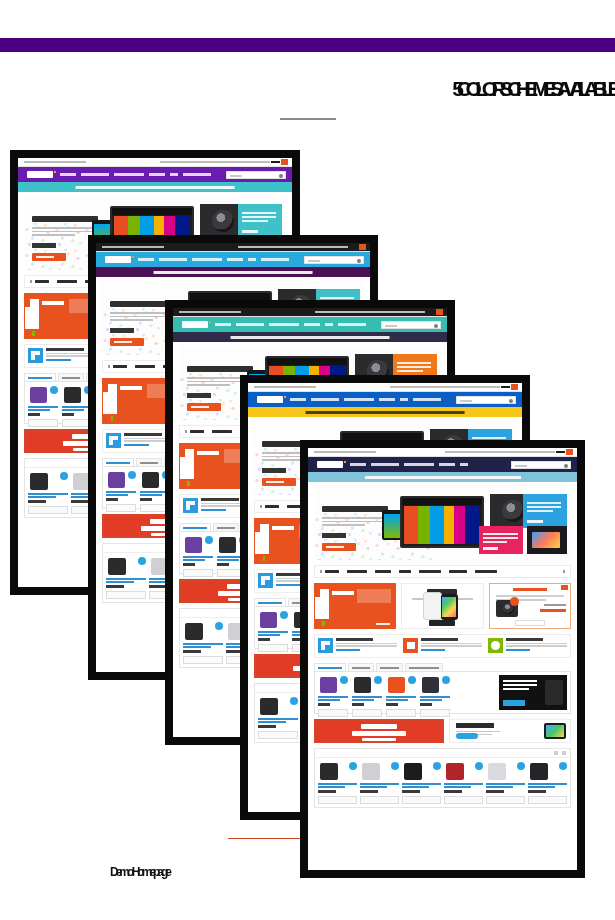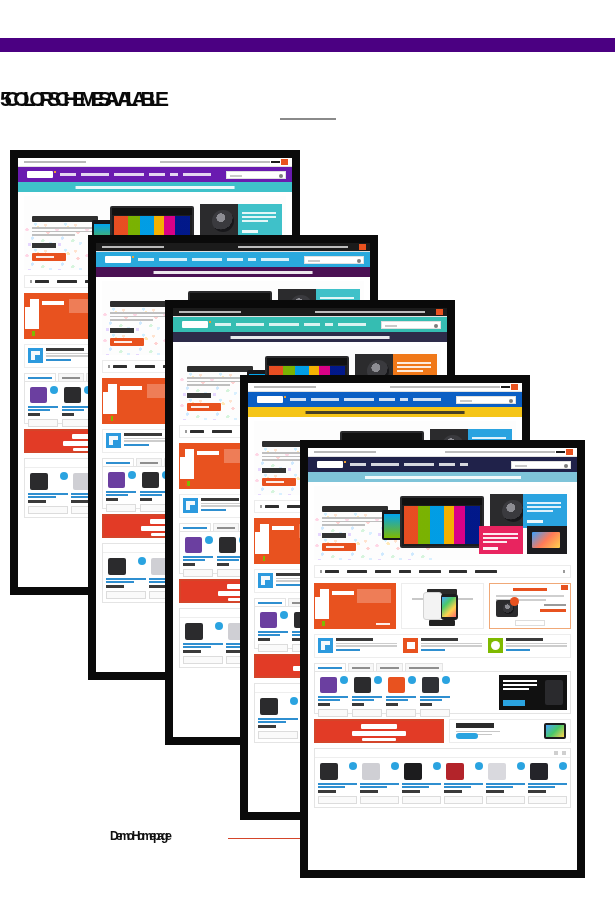--- a/index.html
+++ b/index.html
@@ -3,28 +3,28 @@
 <meta charset="utf-8">
 <style>
   html,body{margin:0;padding:0;background:#ffffff;}
   body{width:615px;height:920px;position:relative;overflow:hidden;
        font-family:"Liberation Sans","DejaVu Sans",sans-serif;}
 
   
   .top-band{position:absolute;left:0;top:38px;width:615px;height:14px;background:#4b0082;}
 
   
-  .heading-wrap{position:absolute;left:0;top:88px;width:615px;text-align:left;}
+  .heading-wrap{position:absolute;left:0;top:78px;width:615px;text-align:right;}
   .heading{display:inline-block;font-size:21px;font-weight:bold;color:#0a0a0a;
            letter-spacing:-6.5px;line-height:1;white-space:nowrap;}
   .heading-rule{position:absolute;left:50%;top:118px;width:56px;height:2px;
                 margin-left:-28px;background:#8a8a8a;}
 
   
-  .caption-wrap{position:absolute;left:110px;top:826px;width:260px;height:20px;}
+  .caption-wrap{position:absolute;left:110px;top:862px;width:260px;height:20px;}
   .caption{font-size:12px;font-weight:bold;color:#111;letter-spacing:-3px;
            white-space:nowrap;line-height:20px;}
   .caption-line{position:absolute;left:228px;top:838px;width:92px;height:1px;background:#d4452a;}
 
   
   .frame{position:absolute;background:#0a0a0a;padding:8px;box-sizing:border-box;}
   .frame .page{position:relative;width:100%;height:100%;background:#ffffff;overflow:hidden;}
 
   
   .utilbar{height:8px;background:#fff;border-bottom:1px solid #e2e2e2;position:relative;}

